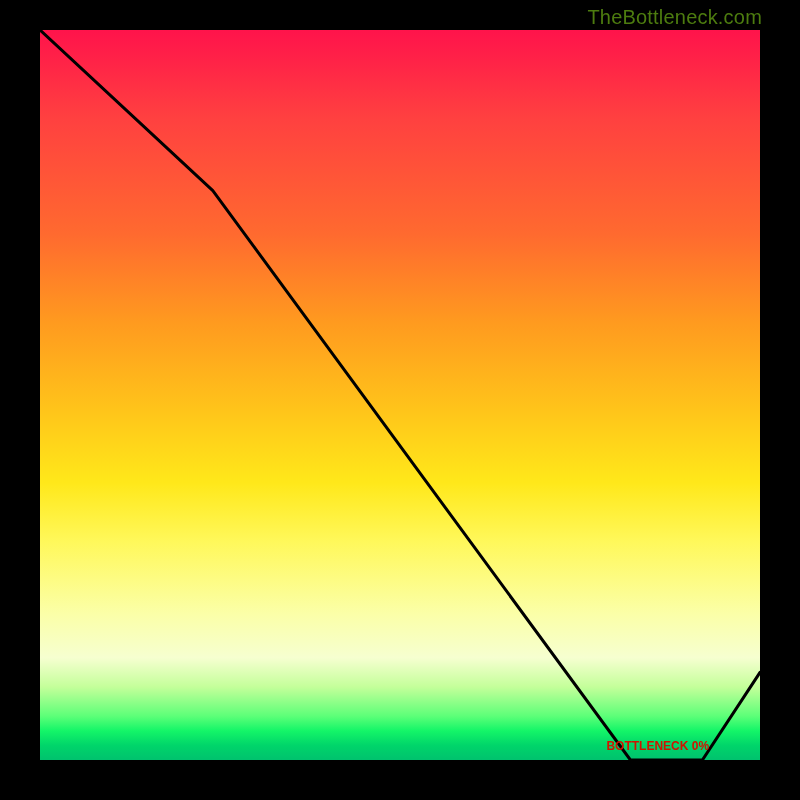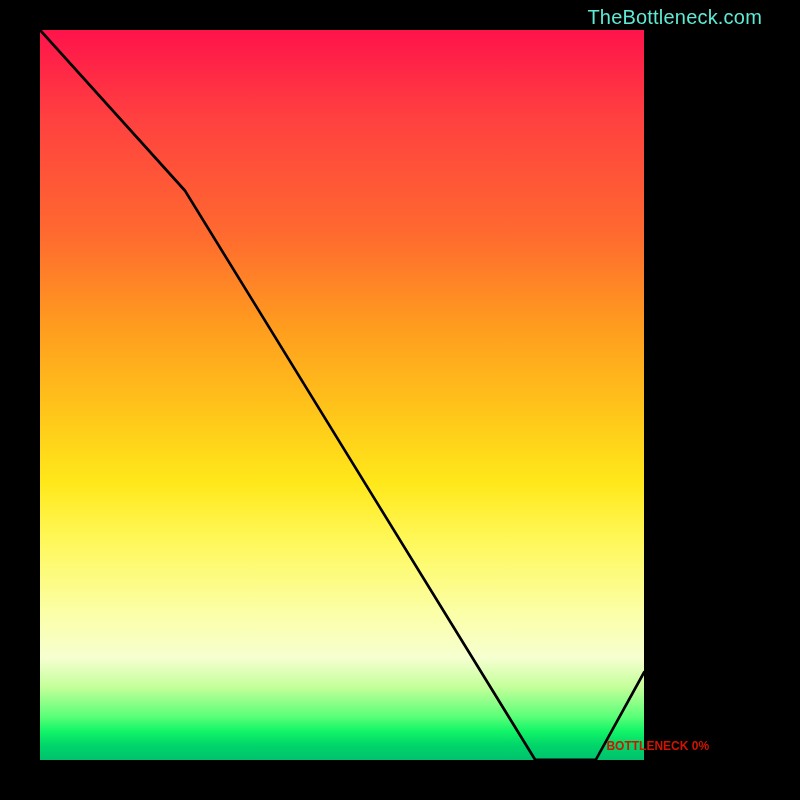--- a/index.html
+++ b/index.html
@@ -14,52 +14,51 @@
   .canvas-wrap {
     position: relative;
     width: 800px;
     height: 800px;
     background: #000;
   }
   .plot-area {
     position: absolute;
     left: 40px;
     top: 30px;
-    width: 568px;
+    width: 720px;
     height: 730px;
     background: linear-gradient(
       to bottom,
       #ff134b 0%,
       #ff4040 12%,
       #ff6a2f 28%,
       #ff9a1f 40%,
       #ffc41a 52%,
       #ffe81a 62%,
       #fff85a 70%,
       #fbffa8 80%,
       #f6ffd0 86%,
       #c4ff9a 90%,
       #5cff78 94%,
       #14f568 96%,
       #00d56a 98%,
       #00c26e 100%
     );
-    padding-left: 36px;
   }
   .plot-svg {
     position: absolute;
     left: 0; top: 0;
     width: 100%;
     height: 100%;
   }
   .watermark {
     position: absolute;
     top: 6px;
     right: 38px;
-    color: #5eead4;
+    color: #4d7c0f;
     font-size: 20px;
     font-weight: 500;
     letter-spacing: 0.2px;
     user-select: none;
   }
   .line-label {
     position: absolute;
     font-size: 12px;
     font-weight: 700;
     color: #d01400;

